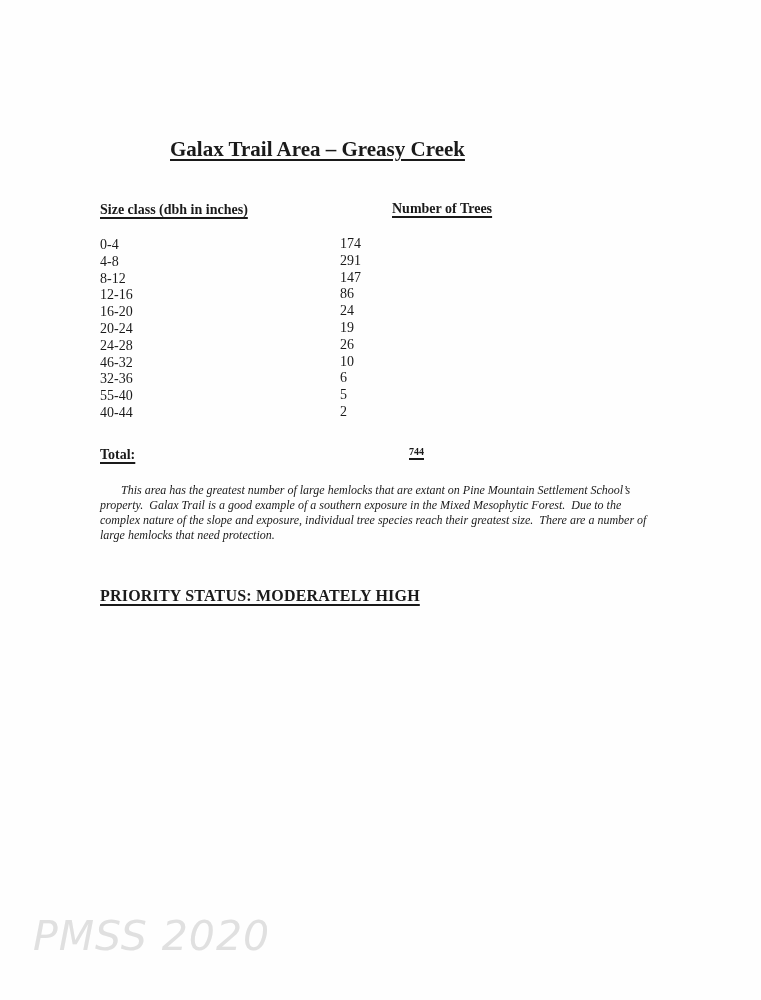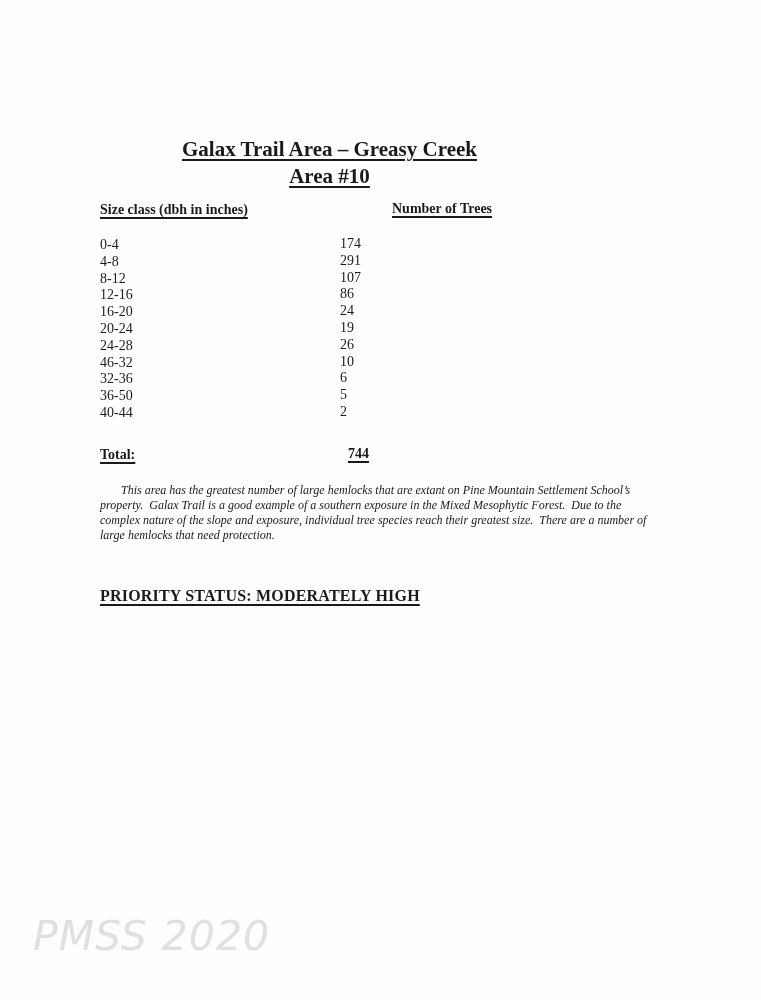--- a/index.html
+++ b/index.html
@@ -18,21 +18,20 @@
   }
   .title-block {
     position: absolute;
     top: 136px;
     left: 0;
     width: 635px;
     text-align: center;
     font-size: 21px;
     font-weight: bold;
     line-height: 27px;
-    padding-left: 12px;
   }
   .title-line {
     text-decoration: underline;
     text-decoration-thickness: 2px;
     text-underline-offset: 3px;
   }
   .hdr {
     position: absolute;
     font-size: 14px;
     font-weight: bold;
@@ -68,21 +67,22 @@
     font-weight: bold;
     text-decoration: underline;
     text-decoration-thickness: 1.5px;
     text-underline-offset: 3px;
   }
   .total-value {
     position: absolute;
     left: 348px;
     top: 446px;
     width: 76px;
-    font-size: 14px;
+    text-align: right;
+    font-size: 10px;
     font-weight: bold;
     text-decoration: underline;
     text-decoration-thickness: 1.5px;
     text-underline-offset: 3px;
   }
   .para {
     position: absolute;
     left: 100px;
     top: 483px;
     width: 563px;
@@ -117,43 +117,42 @@
     font-style: italic;
   }
 </style>
 </head>
 <body>
 
 <div class="page">
 
   <div class="title-block">
     <div class="title-line">Galax Trail Area – Greasy Creek</div>
-    <div class="title-line">Area #10</div>
   </div>
 
   <div class="hdr hdr1">Size class (dbh in inches)</div>
   <div class="hdr hdr2">Number of Trees</div>
 
   <div class="size-col">
       <div>0-4</div>
       <div>4-8</div>
       <div>8-12</div>
       <div>12-16</div>
       <div>16-20</div>
       <div>20-24</div>
       <div>24-28</div>
       <div>46-32</div>
       <div>32-36</div>
-      <div>36-50</div>
+      <div>55-40</div>
       <div>40-44</div>
     </div>
   <div class="num-col">
       <div>174</div>
       <div>291</div>
-      <div>107</div>
+      <div>147</div>
       <div>86</div>
       <div>24</div>
       <div>19</div>
       <div>26</div>
       <div>10</div>
       <div>6</div>
       <div>5</div>
       <div>2</div>
     </div>
 

